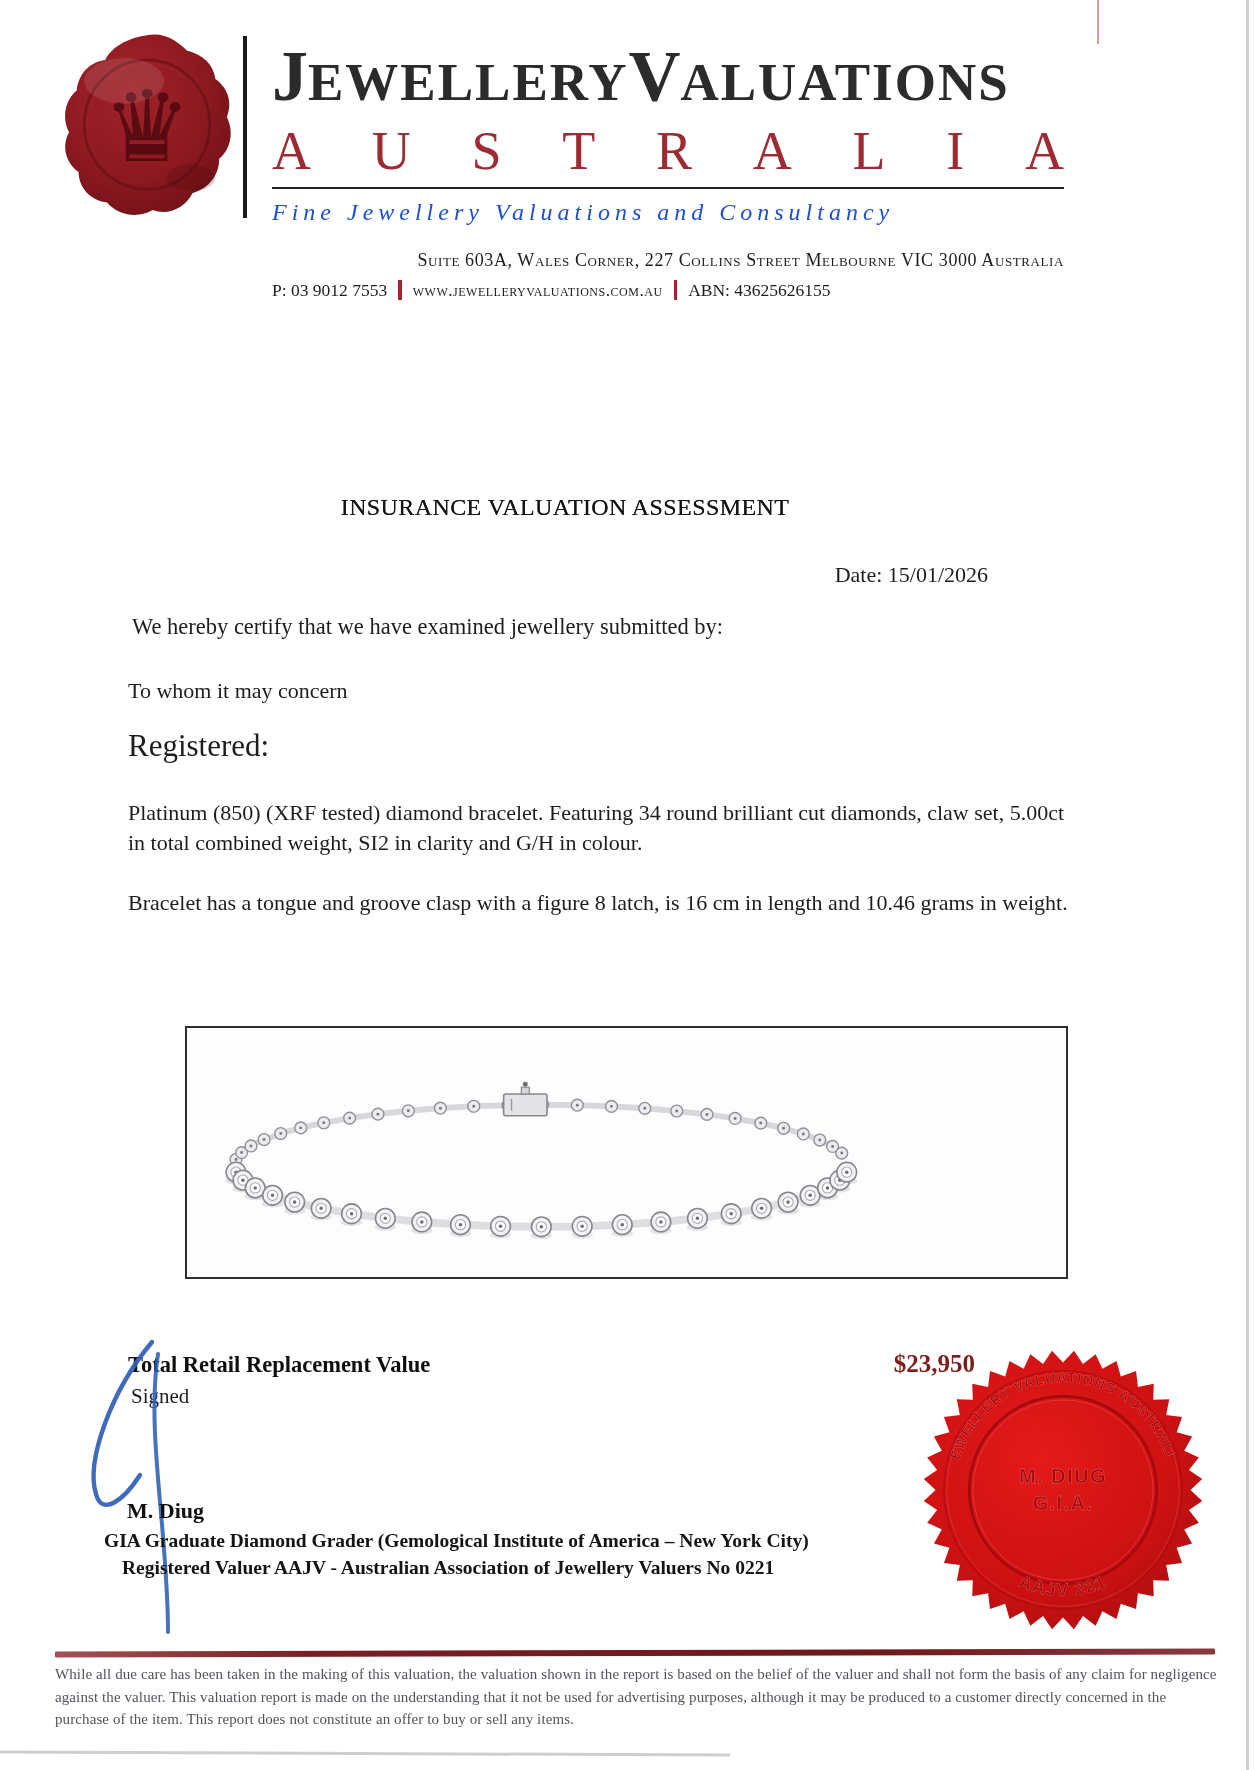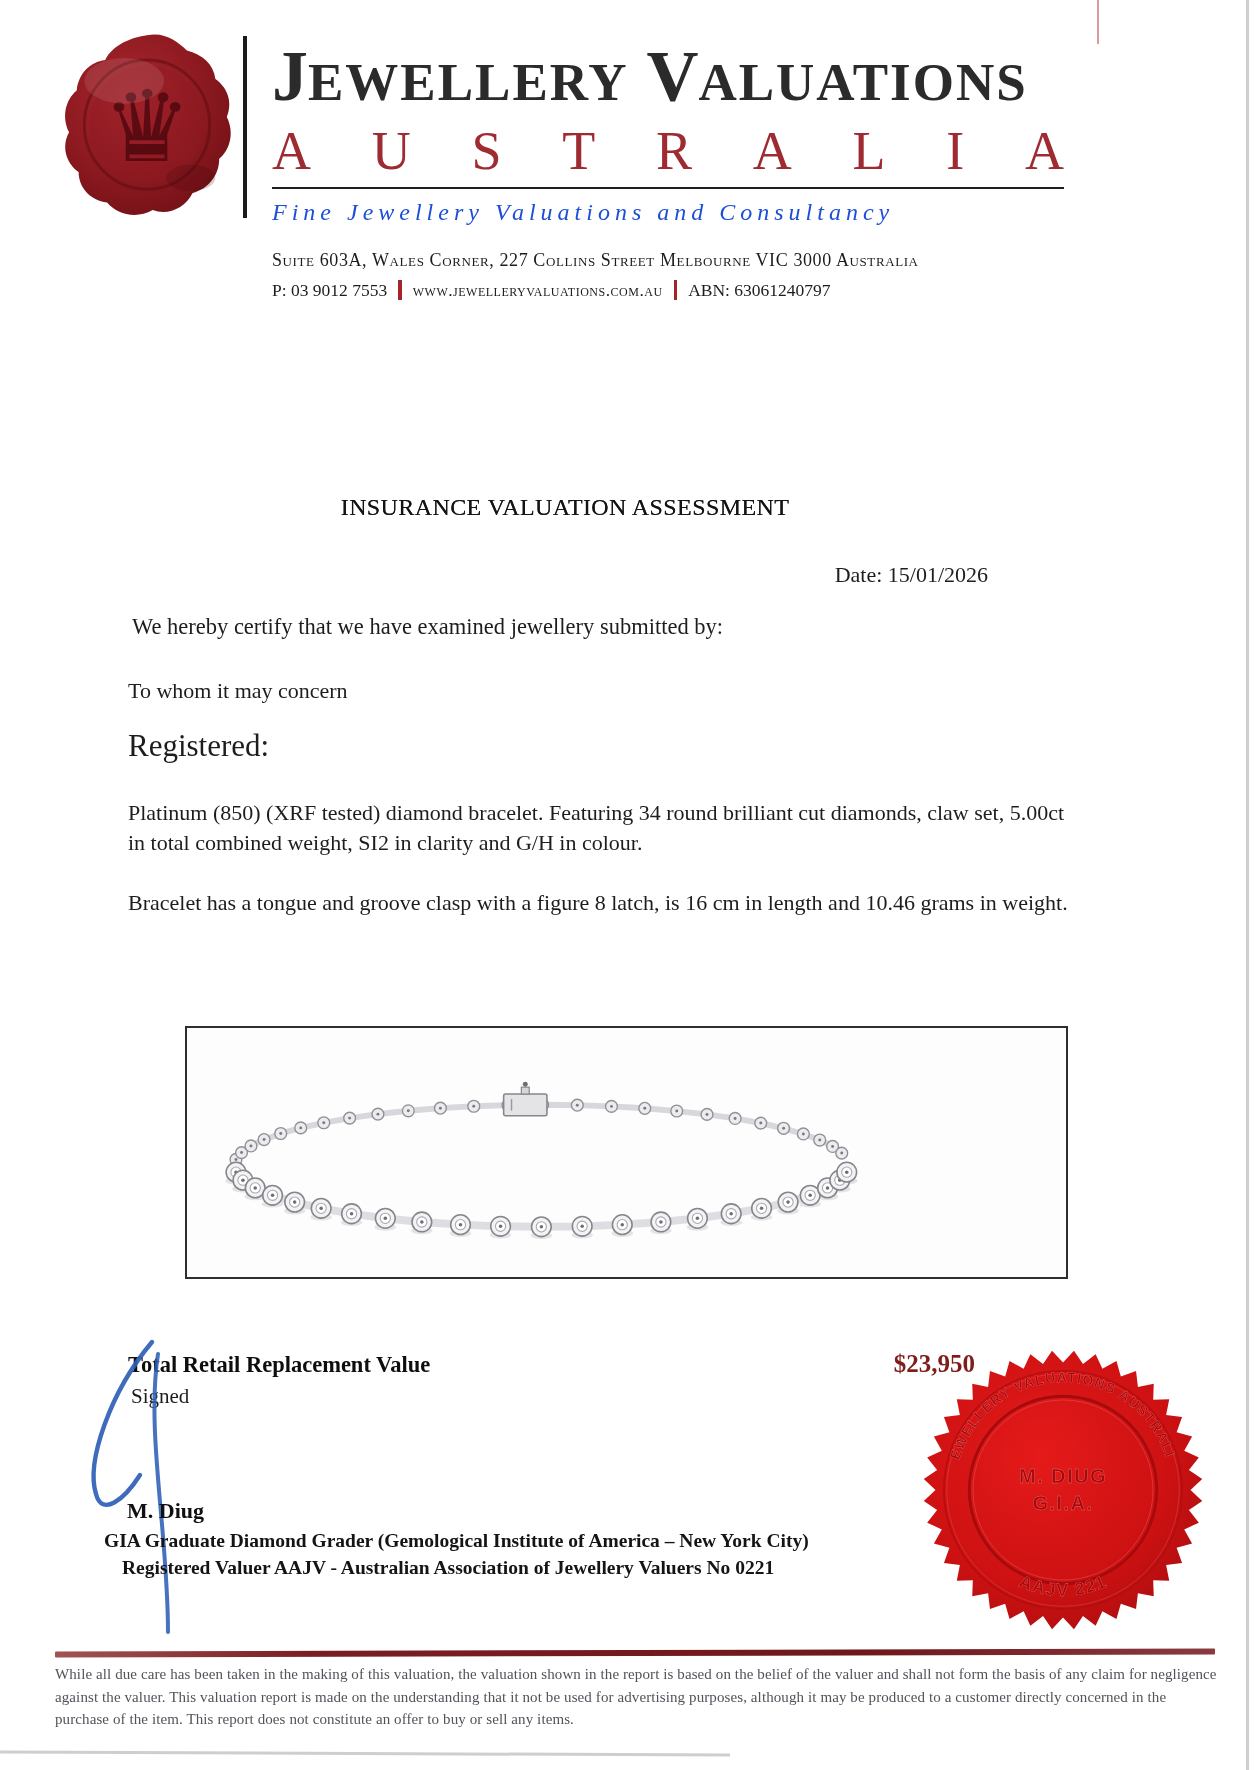--- a/index.html
+++ b/index.html
@@ -7,31 +7,31 @@
     position:relative; width:1254px; height:1770px; background:#ffffff;
     overflow:hidden; font-family:"Liberation Serif", serif; color:#1d1d1f;
     margin:0 auto;
   }
   .abs{position:absolute;}
 
   
   .wax-seal{left:52px; top:22px; width:190px; height:212px;}
   .brand-divider{left:243px; top:36px; width:4px; height:182px; background:#1b1b1b;}
   .brand-block{left:272px; top:40px; width:792px;}
-  .brand-title{display:flex; gap:18px; align-items:baseline; font-weight:bold;
+  .brand-title{display:flex; align-items:baseline; font-weight:bold;
     color:#2c2b2b; line-height:1; white-space:nowrap;}
   .brand-title .initial{font-size:72px;}
   .brand-title .rest{font-size:53px; letter-spacing:2px;}
   .brand-subtitle{margin-top:12px; display:flex; justify-content:space-between;
     color:#9e2a32; font-size:54px; line-height:1; font-weight:400;}
   .brand-rule{margin-top:9px; height:2px; background:#1f1f1f;}
   .brand-tagline{margin-top:10px; font-style:italic; font-size:24px; letter-spacing:5px;
     color:#1d4ed8; white-space:nowrap;}
   .brand-address{margin-top:24px; font-variant:small-caps; font-size:18px;
-    letter-spacing:.6px; color:#1c1c1c; white-space:nowrap;}
+    letter-spacing:.6px; color:#1c1c1c; white-space:nowrap;text-align:right;}
   .brand-contact{margin-top:9px; font-size:17.5px; color:#1c1c1c; white-space:nowrap;}
   .brand-contact .sep{display:inline-block; width:3.5px; height:20px; background:#a3242b;
     margin:0 11px; vertical-align:-4px;}
   .brand-contact .site{font-variant:small-caps; letter-spacing:.5px;}
 
   
   .doc-title{left:0; top:494px; width:1130px; text-align:center; font-size:24px;
     letter-spacing:.4px; color:#141414; text-shadow:0 0 .5px #333;}
   .doc-date{left:620px; top:562px; width:368px; text-align:right; font-size:22px;}
   .certify-line{left:132px; top:614px; font-size:22.5px;}
@@ -106,21 +106,21 @@
         <span>R</span>
         <span>A</span>
         <span>L</span>
         <span>I</span>
         <span>A</span>
       </div>
     <div class="brand-rule"></div>
     <div class="brand-tagline">Fine Jewellery Valuations and Consultancy</div>
     <div class="brand-address">Suite 603A, Wales Corner, 227 Collins Street Melbourne VIC 3000 Australia</div>
     <div class="brand-contact">
-      <span>P: 03 9012 7553</span><span class="sep"></span><span class="site">www.jewelleryvaluations.com.au</span><span class="sep"></span><span>ABN: 63061240797</span>
+      <span>P: 03 9012 7553</span><span class="sep"></span><span class="site">www.jewelleryvaluations.com.au</span><span class="sep"></span><span>ABN: 43625626155</span>
     </div>
   </div>
 
   <div class="abs doc-title">INSURANCE VALUATION ASSESSMENT</div>
   <div class="abs doc-date">Date: 15/01/2026</div>
   <div class="abs certify-line">We hereby certify that we have examined jewellery submitted by:</div>
   <div class="abs addressee-line">To whom it may concern</div>
   <div class="abs description-heading">Registered:</div>
   <div class="abs description-para1">Platinum (850) (XRF tested) diamond bracelet. Featuring 34 round brilliant cut diamonds, claw set, 5.00ct in total combined weight, SI2 in clarity and G/H in colour.</div>
   <div class="abs description-para2">Bracelet has a tongue and groove clasp with a figure 8 latch, is 16 cm in length and 10.46 grams in weight.</div>

